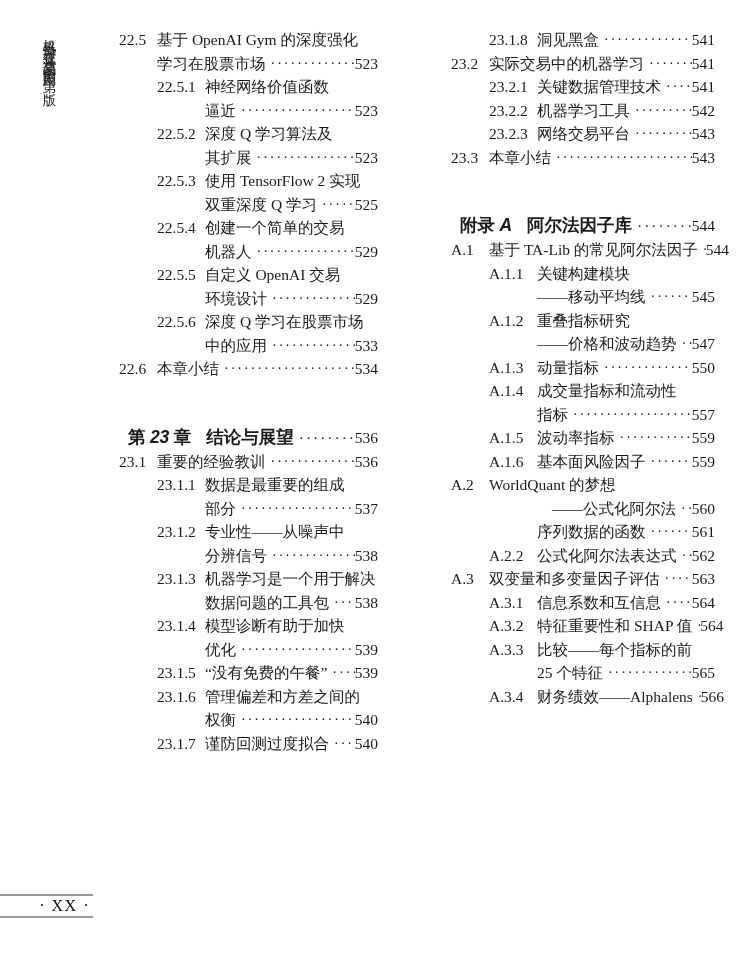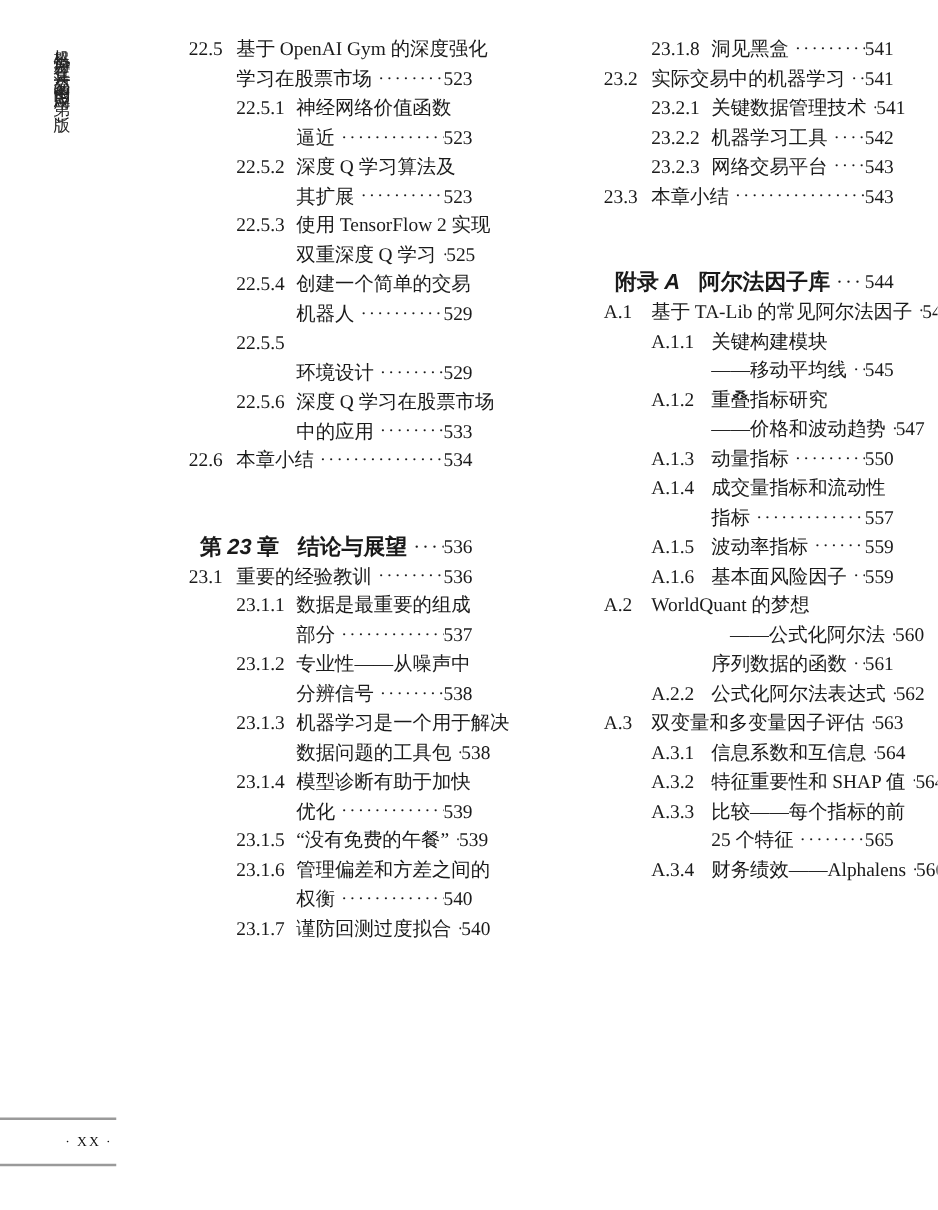--- a/index.html
+++ b/index.html
@@ -33,21 +33,20 @@
   }
   .toc-col-left  { left: 88px;  width: 290px; }
   .toc-col-right { left: 420px; width: 295px; }
   .row {
     display: flex;
     align-items: flex-start;
     height: 23.5px;
     line-height: 23.5px;
     font-size: 15.5px;
     white-space: nowrap;
-    margin-left: 32px;
   }
   .row .num { flex: none; }
   .row .txt { flex: none; }
   .row .leader {
     flex: 1 1 auto;
     overflow: hidden;
     white-space: nowrap;
     letter-spacing: 2px;
     padding: 0 3px 0 5px;
     color: #1a1a1a;
@@ -67,29 +66,29 @@
     height: 25px; line-height: 25px;
   }
   .r-ch .num { margin-right: 15px; padding-left: 40px; }
   .r-ch .num .it { font-style: italic; font-family: "Liberation Sans", sans-serif; }
   .r-ch .leader, .r-ch .pg { font-weight: 400; font-size: 15.5px; }
   .gap { height: 44px; }
   
   .footer {
     position: absolute;
     left: 0; top: 894px;
-    width: 93px; height: 39px;
+    width: 93px; height: 24px;
     box-sizing: border-box;
     border-top: 2px solid #9a9a9a;
     border-bottom: 2px solid #9a9a9a;
     display: flex;
     align-items: center;
     justify-content: flex-end;
     padding-right: 3px;
-    font-size: 11px;
+    font-size: 16px;
     letter-spacing: 1.5px;
     color: #111;
   }
 </style>
 </head>
 <body>
 
 <div class="page">
   <div class="spine">机器学习在算法交易中的应用（第2版）</div>
 
@@ -134,20 +133,21 @@
         <span class="num">22.5.4</span>
         <span class="txt">创建一个简单的交易</span>
       </div>
       <div class="row r-c2">
         <span class="txt">机器人</span>
         <span class="leader">····························································</span>
         <span class="pg">529</span>
       </div>
       <div class="row r-s2">
         <span class="num">22.5.5</span>
+        <span class="txt">自定义 OpenAI 交易</span>
       </div>
       <div class="row r-c2">
         <span class="txt">环境设计</span>
         <span class="leader">····························································</span>
         <span class="pg">529</span>
       </div>
       <div class="row r-s2">
         <span class="num">22.5.6</span>
         <span class="txt">深度 Q 学习在股票市场</span>
       </div>

